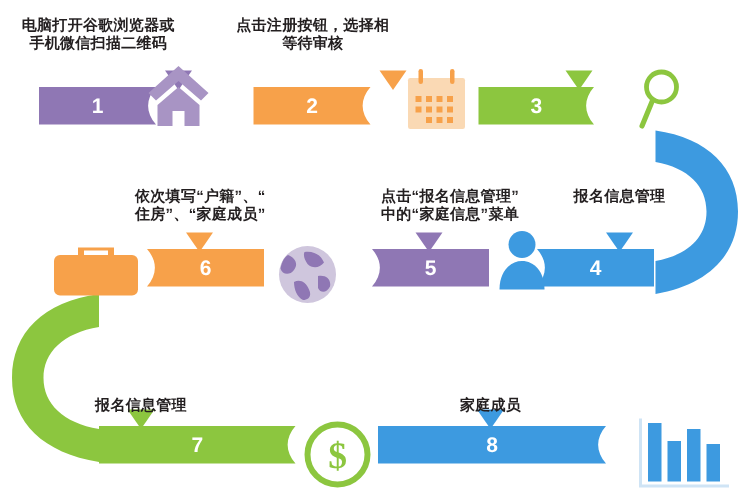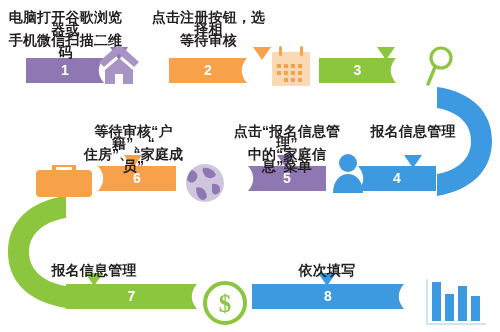--- a/index.html
+++ b/index.html
@@ -7,21 +7,21 @@
     width:500px;height:332px;background:#ffffff;overflow:hidden;
     font-family:"Liberation Sans","DejaVu Sans",sans-serif;
     position:relative;
   }
   #stage{position:absolute;left:0;top:0;width:500px;height:332px;}
   .layer{position:absolute;left:0;top:0;width:500px;height:332px;}
   svg.layer{pointer-events:none;}
 
   .caption{
     position:absolute;text-align:center;
-    font-size:14px;line-height:11.5px;font-weight:bold;color:#231f20;
+    font-size:10px;line-height:11.5px;font-weight:bold;color:#231f20;
     letter-spacing:.2px;white-space:pre-line;
   }
   .num{
     position:absolute;color:#ffffff;font-weight:bold;font-size:14px;
     text-align:center;line-height:1;
   }
 </style>
 </head>
 <body>
 
@@ -145,27 +145,27 @@
       <path d="M 427 279 L 427 324 L 486 324" fill="none" stroke="#cfe4f5" stroke-width="2"></path>
     </g>
   </svg>
 
   <div class="caption" style="left:8px;  top:12px;  width:115px;">电脑打开谷歌浏览器或
 手机微信扫描二维码</div>
   <div class="caption" style="left:151px; top:12px;  width:115px;">点击注册按钮，选择相
 等待审核</div>
 
   <div class="caption" style="left:358px; top:126px; width:110px;">报名信息管理</div>
-  <div class="caption" style="left:231px; top:126px; width:112px;">点击“报名信息管理”
+  <div class="caption" style="left:244px; top:126px; width:112px;">点击“报名信息管理”
 中的“家庭信息”菜单</div>
-  <div class="caption" style="left:77px;  top:126px; width:113px;">等待审核“户籍”、“
+  <div class="caption" style="left:77px;  top:126px; width:113px;">依次填写“户籍”、“
 住房”、“家庭成员”</div>
 
   <div class="caption" style="left:39px;  top:265px; width:110px;">报名信息管理</div>
-  <div class="caption" style="left:272px; top:265px; width:110px;">依次填写</div>
+  <div class="caption" style="left:272px; top:265px; width:110px;">家庭成员</div>
 
   <div class="num" style="left:26px;  top:63px;  width:78px;">1</div>
   <div class="num" style="left:169px; top:63px;  width:78px;">2</div>
   <div class="num" style="left:319px; top:63px;  width:77px;">3</div>
 
   <div class="num" style="left:358px; top:171px; width:78px;">4</div>
   <div class="num" style="left:248px; top:171px; width:78px;">5</div>
   <div class="num" style="left:98px;  top:171px; width:78px;">6</div>
 
   <div class="num" style="left:66px;  top:289px; width:131px;">7</div>

